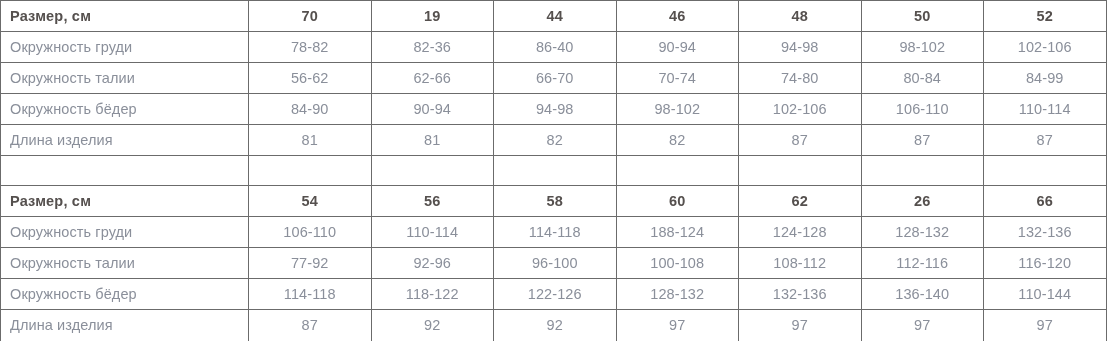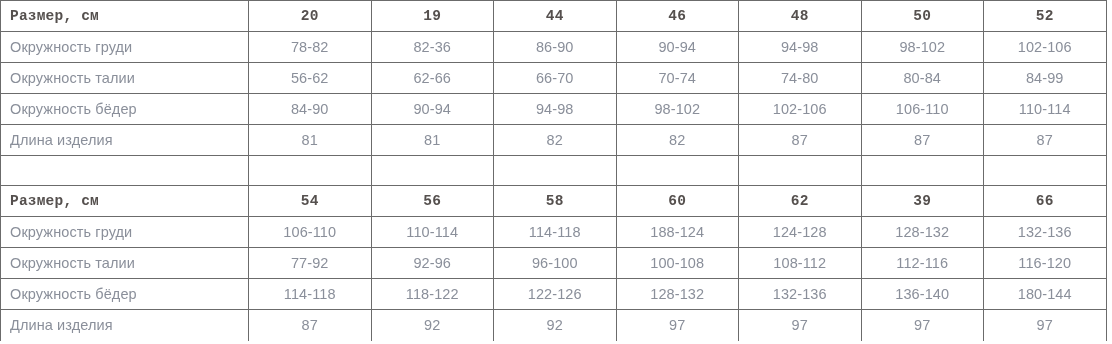--- a/index.html
+++ b/index.html
@@ -40,21 +40,20 @@
     letter-spacing: 0.1px;
   }
   table.size-table td.row-label {
     text-align: left;
     padding-left: 9px;
   }
   table.size-table tr.header-row td {
     color: #55504e;
     font-weight: bold;
     letter-spacing: 0.2px;
-    font-family: Liberation Mono, monospace;
   }
   table.size-table tr.header-row td.row-label {
     font-size: 14.5px;
   }
   table.size-table tr.spacer-row td {
     height: 30px;
     border-left: 1px solid #6b6b6b;
     border-right: 1px solid #6b6b6b;
     border-top: 1px solid #6b6b6b;
     border-bottom: 1px solid #6b6b6b;
@@ -75,34 +74,34 @@
         <col class="size-col">
         <col class="size-col">
       <col class="size-col">
         <col class="size-col">
         <col class="size-col">
     </colgroup>
     <tbody>
 
       <tr class="header-row">
         <td class="row-label">Размер, см</td>
-        <td>20</td>
+        <td>70</td>
         <td>19</td>
         <td>44</td>
         <td>46</td>
         <td>48</td>
         <td>50</td>
         <td>52</td>
       </tr>
 
       <tr>
         <td class="row-label">Окружность груди</td>
         <td>78-82</td>
         <td>82-36</td>
-        <td>86-90</td>
+        <td>86-40</td>
         <td>90-94</td>
         <td>94-98</td>
         <td>98-102</td>
         <td>102-106</td>
       </tr>
 
       <tr>
         <td class="row-label">Окружность талии</td>
         <td>56-62</td>
         <td>62-66</td>
@@ -146,21 +145,21 @@
         <td></td>
       </tr>
 
       <tr class="header-row">
         <td class="row-label">Размер, см</td>
         <td>54</td>
         <td>56</td>
         <td>58</td>
         <td>60</td>
         <td>62</td>
-        <td>39</td>
+        <td>26</td>
         <td>66</td>
       </tr>
 
       <tr>
         <td class="row-label">Окружность груди</td>
         <td>106-110</td>
         <td>110-114</td>
         <td>114-118</td>
         <td>188-124</td>
         <td>124-128</td>
@@ -180,21 +179,21 @@
       </tr>
 
       <tr>
         <td class="row-label">Окружность бёдер</td>
         <td>114-118</td>
         <td>118-122</td>
         <td>122-126</td>
         <td>128-132</td>
         <td>132-136</td>
         <td>136-140</td>
-        <td>180-144</td>
+        <td>110-144</td>
       </tr>
 
       <tr class="last-row">
         <td class="row-label">Длина изделия</td>
         <td>87</td>
         <td>92</td>
         <td>92</td>
         <td>97</td>
         <td>97</td>
         <td>97</td>

